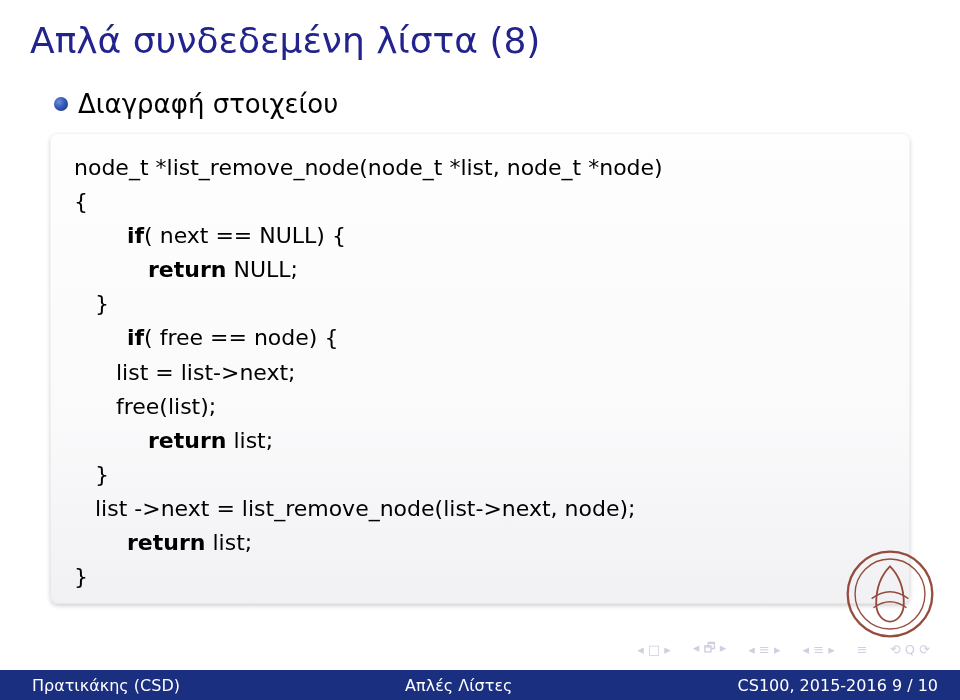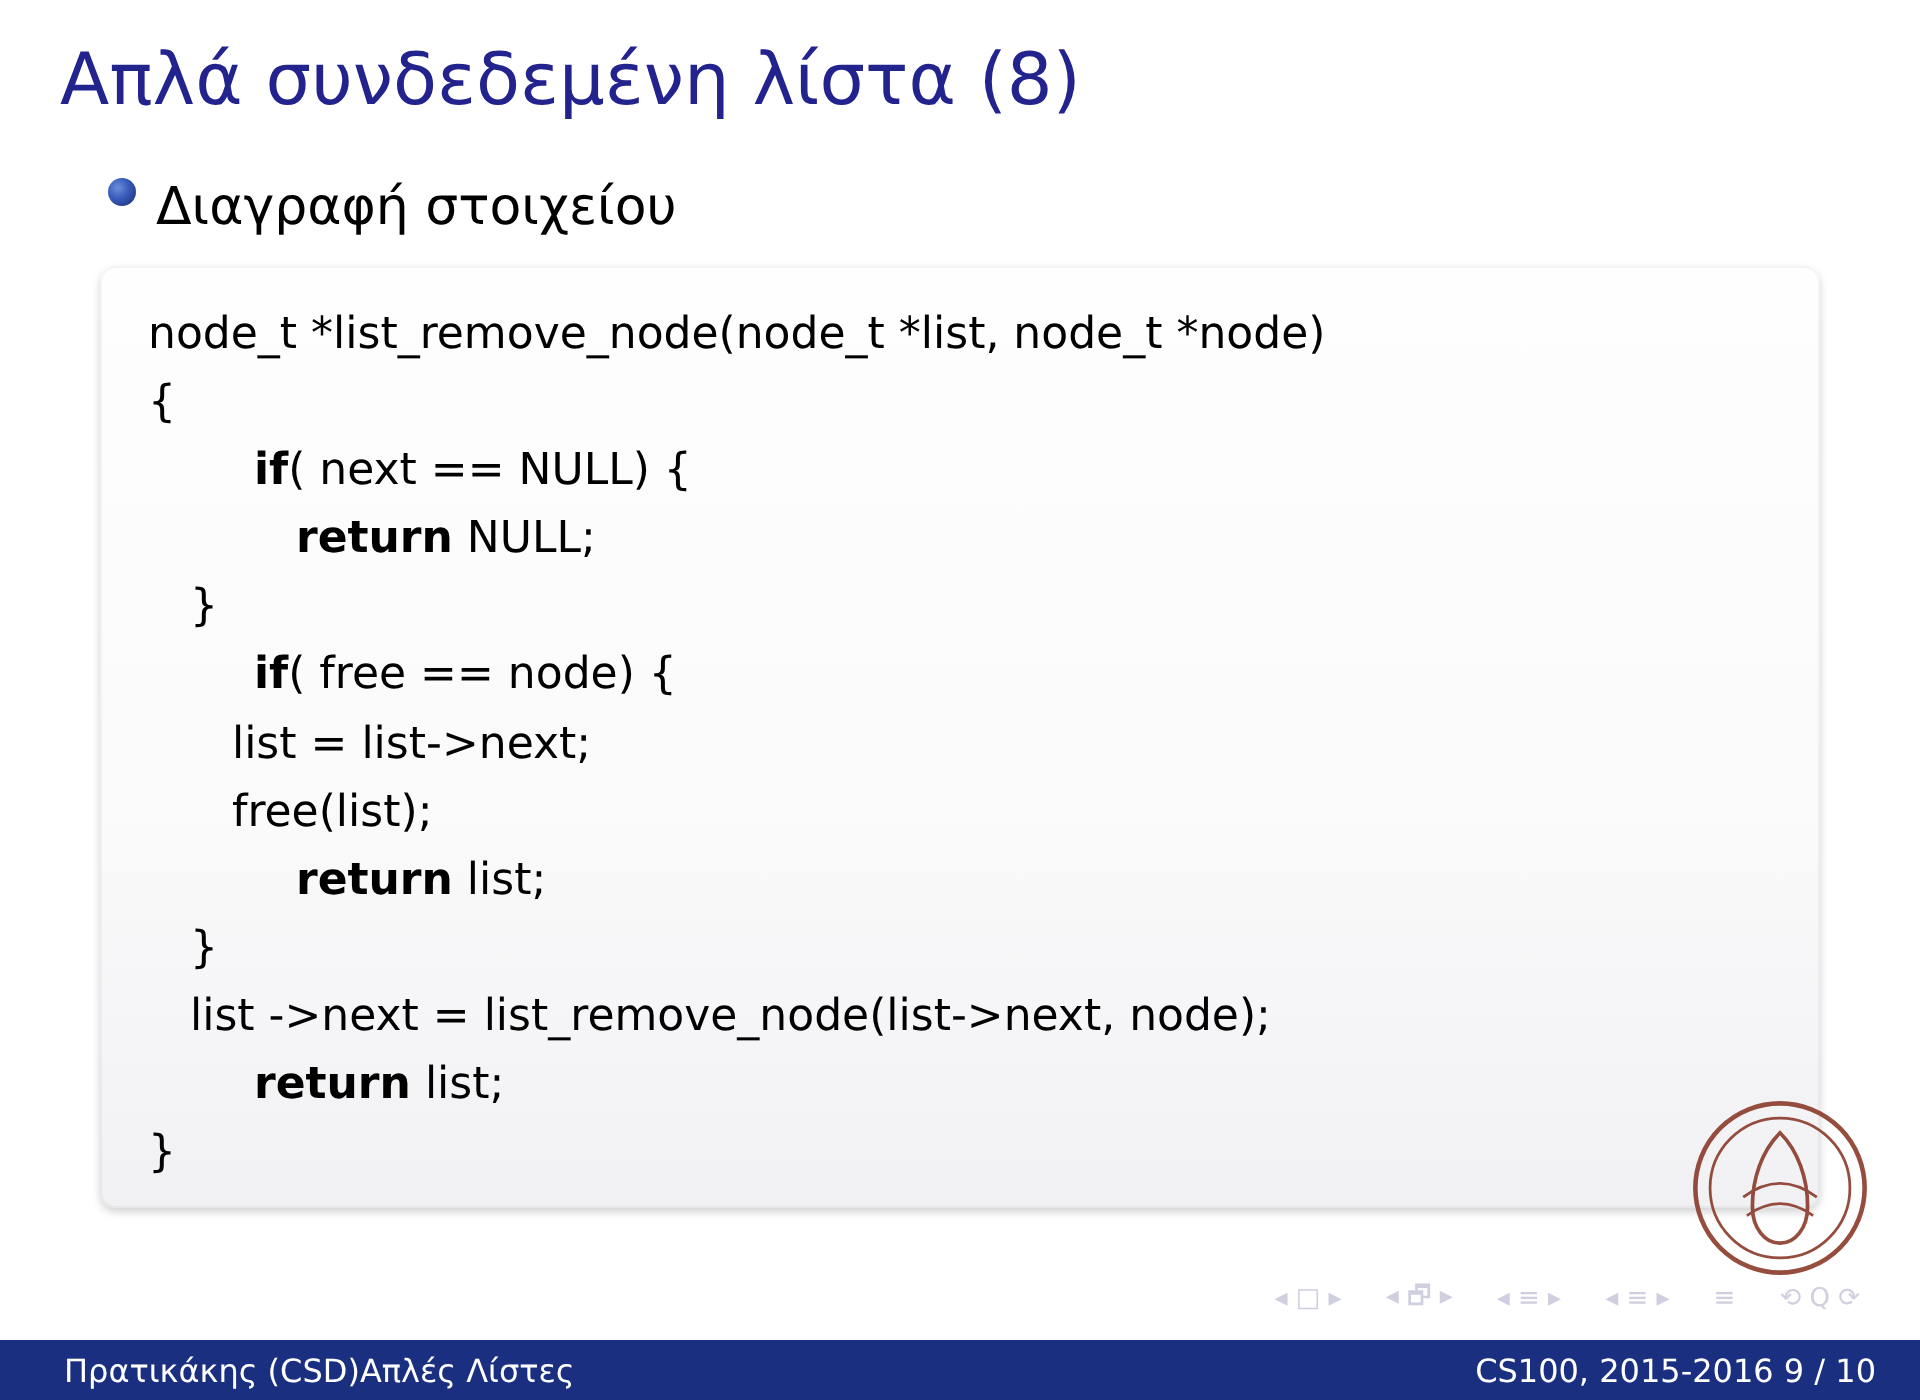--- a/index.html
+++ b/index.html
@@ -18,21 +18,21 @@
     position: relative;
   }
   .title {
     color: #23238e;
     font-size: 36px;
     font-weight: 400;
     margin-bottom: 28px;
   }
   .bullet-row {
     display: flex;
-    align-items: flex-start;
+    align-items: center;
     gap: 10px;
     margin-left: 24px;
     margin-bottom: 14px;
   }
   .bullet-icon {
     width: 14px;
     height: 14px;
     border-radius: 50%;
     background: radial-gradient(circle at 35% 35%, #6d8fd8 0%, #3a5ebf 40%, #1a2a6a 100%);
     flex: none;
@@ -79,21 +79,21 @@
     bottom: 0;
     width: 100%;
     height: 30px;
     background: #1b2f80;
     color: #fff;
     display: flex;
     align-items: center;
     font-size: 16px;
   }
   .footer-left { padding-left: 32px; flex: 0 0 auto; text-align: right; }
-  .footer-center { flex: 1; text-align: left; }
+  .footer-center { flex: 1; text-align: center; }
   .footer-right { padding-right: 22px; flex: 0 0 auto; }
 </style>
 </head>
 <body>
 
 <div class="slide">
   <h1 class="title">Απλά συνδεδεμένη λίστα (8)</h1>
 
   <div class="bullet-row">
     <span class="bullet-icon"></span>

